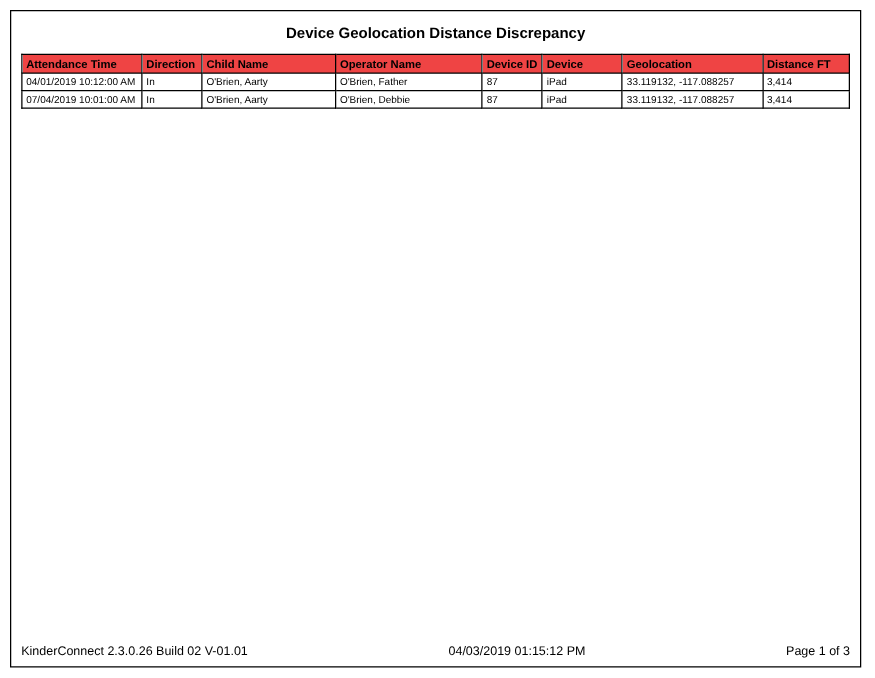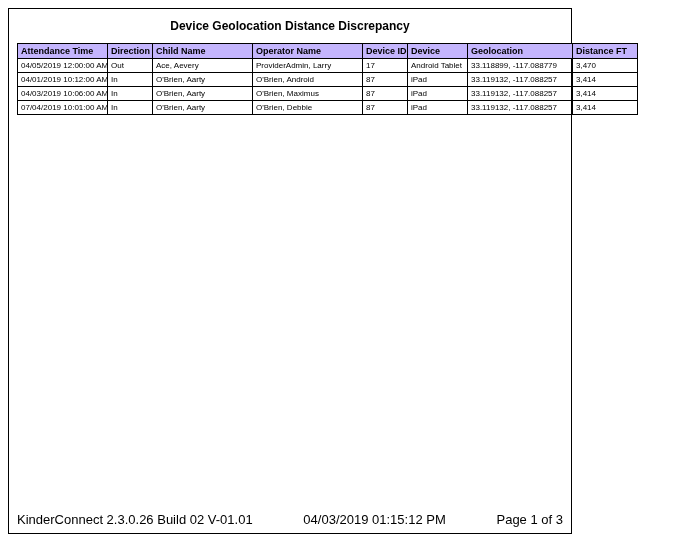--- a/index.html
+++ b/index.html
@@ -9,21 +9,21 @@
     background: #fff;
     font-family: Arial, Helvetica, sans-serif;
     font-size: 9px;
     color: #000;
     width: 700px;
     height: 542px;
     position: relative;
   }
   .page {
     border: 1px solid #000;
-    width: 564px;
+    width: 681px;
     height: 526px;
     padding: 10px 8px 8px 8px;
     position: relative;
   }
   .title {
     text-align: center;
     font-weight: bold;
     font-size: 12px;
     margin-bottom: 10px;
   }
@@ -39,40 +39,40 @@
     font-size: 8px;
   }
   th, td {
     border: 1px solid #000;
     padding: 2px 3px;
     text-align: left;
     overflow: hidden;
     white-space: nowrap;
   }
   th {
-    background: #c4b5fd;
+    background: #ef4444;
     font-weight: bold;
     font-size: 9px;
   }
   col.c-time   { width: 90px; }
   col.c-dir    { width: 45px; }
   col.c-child  { width: 100px; }
   col.c-op     { width: 110px; }
   col.c-devid  { width: 45px; }
   col.c-dev    { width: 60px; }
   col.c-geo    { width: 105px; }
   col.c-dist   { width: 65px; }
   .footer {
     position: absolute;
     bottom: 6px;
     left: 8px;
     right: 8px;
     display: flex;
     justify-content: space-between;
-    font-size: 13px;
+    font-size: 10px;
     text-align: center;
   }
 </style>
 </head>
 <body>
 
 <div class="page">
 
   <div class="title">Device Geolocation Distance Discrepancy</div>
 
@@ -96,44 +96,24 @@
         <th>Child Name</th>
         <th>Operator Name</th>
         <th>Device ID</th>
         <th>Device</th>
         <th>Geolocation</th>
         <th>Distance FT</th>
       </tr>
     </thead>
     <tbody id="tbody">
         <tr>
-          <td>04/05/2019 12:00:00 AM</td>
-          <td>Out</td>
-          <td>Ace, Aevery</td>
-          <td>ProviderAdmin, Larry</td>
-          <td>17</td>
-          <td>Android Tablet</td>
-          <td>33.118899, -117.088779</td>
-          <td>3,470</td>
-        </tr>
-        <tr>
           <td>04/01/2019 10:12:00 AM</td>
           <td>In</td>
           <td>O'Brien, Aarty</td>
-          <td>O'Brien, Android</td>
-          <td>87</td>
-          <td>iPad</td>
-          <td>33.119132, -117.088257</td>
-          <td>3,414</td>
-        </tr>
-        <tr>
-          <td>04/03/2019 10:06:00 AM</td>
-          <td>In</td>
-          <td>O'Brien, Aarty</td>
-          <td>O'Brien, Maximus</td>
+          <td>O'Brien, Father</td>
           <td>87</td>
           <td>iPad</td>
           <td>33.119132, -117.088257</td>
           <td>3,414</td>
         </tr>
         <tr>
           <td>07/04/2019 10:01:00 AM</td>
           <td>In</td>
           <td>O'Brien, Aarty</td>
           <td>O'Brien, Debbie</td>

